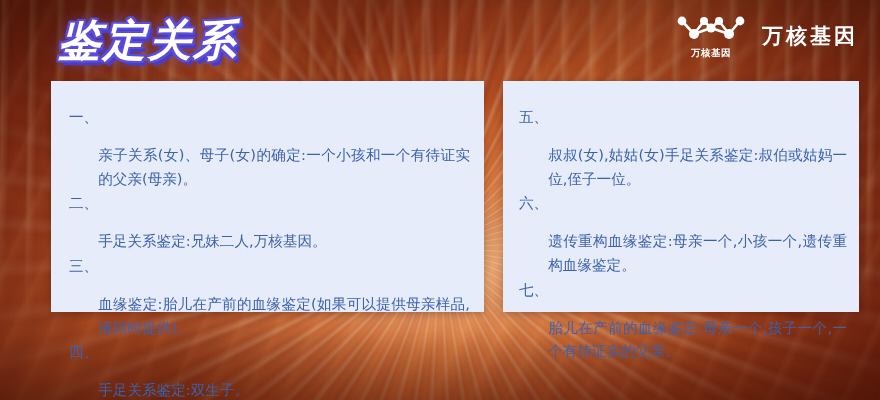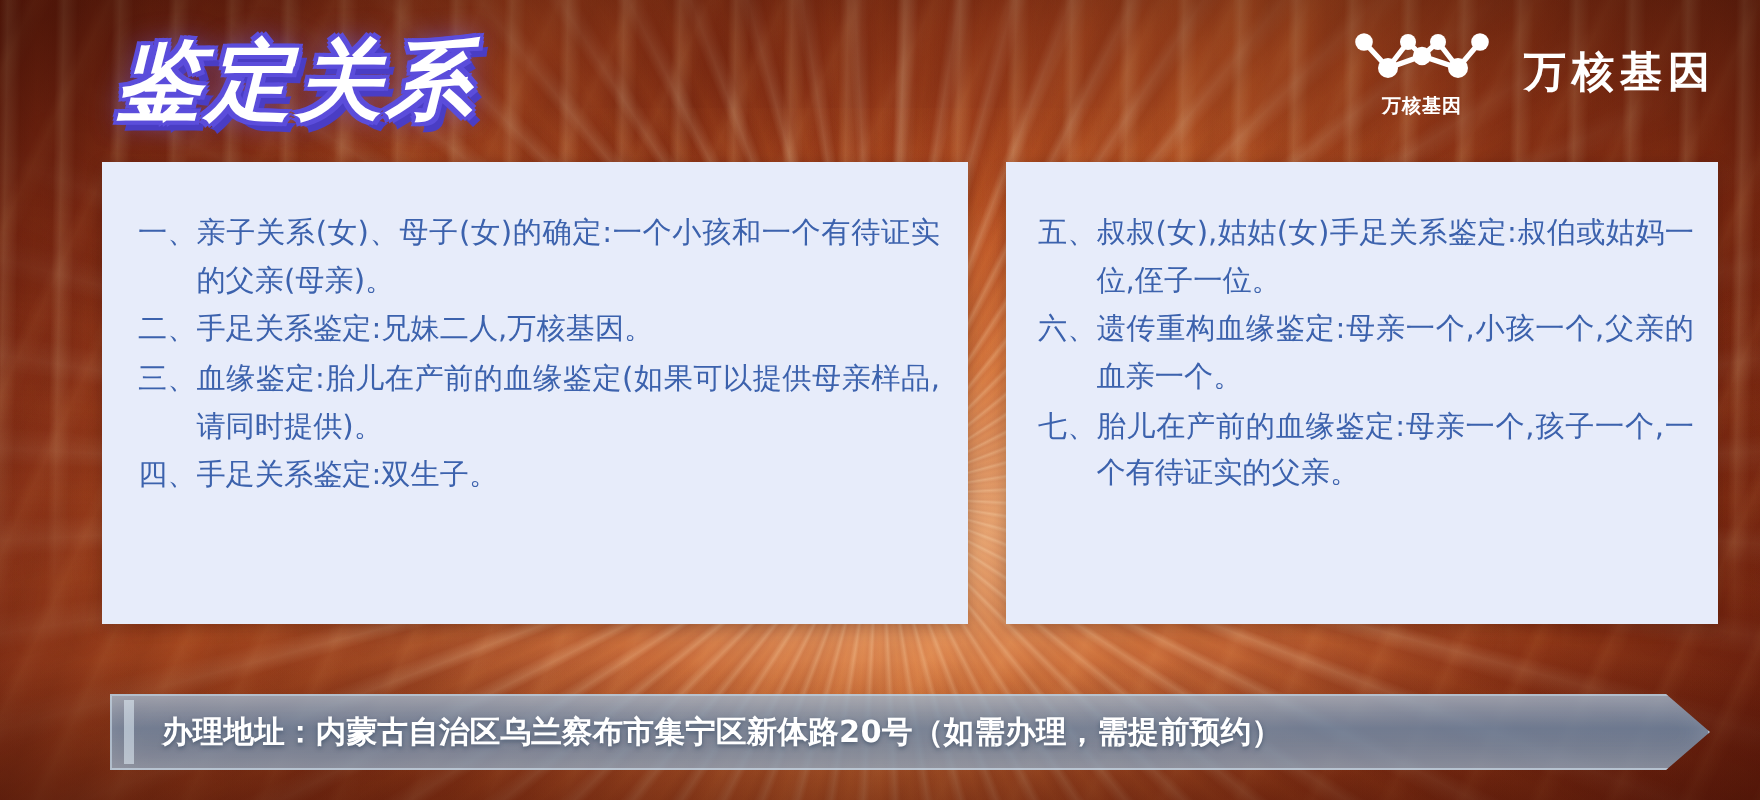--- a/index.html
+++ b/index.html
@@ -191,20 +191,21 @@
     line-height: 1.62;
     margin-bottom: 1px;
   }
   .item-num {
     flex: 0 0 auto;
     white-space: nowrap;
   }
   .item-text {
     flex: 1 1 auto;
     text-align: justify;
+    margin-top: 38px;
   }
 
   
   .address-bar {
     position: absolute;
     left: 55px;
     top: 347px;
     width: 800px;
     height: 38px;
   }
@@ -312,28 +313,23 @@
   </div>
 
   <div class="panel panel-right">
     <div class="panel-inner">
       <div class="item">
         <span class="item-num">五、</span>
         <span class="item-text">叔叔(女),姑姑(女)手足关系鉴定:叔伯或姑妈一位,侄子一位。</span>
       </div>
       <div class="item">
         <span class="item-num">六、</span>
-        <span class="item-text">遗传重构血缘鉴定:母亲一个,小孩一个,父亲的血亲一个。</span>
+        <span class="item-text">遗传重构血缘鉴定:母亲一个,小孩一个,遗传重构血缘鉴定。</span>
       </div>
       <div class="item">
         <span class="item-num">七、</span>
         <span class="item-text">胎儿在产前的血缘鉴定:母亲一个,孩子一个,一个有待证实的父亲。</span>
       </div>
     </div>
   </div>
 
-  <div class="address-bar">
-    <div class="address-shape"></div>
-    <div class="address-accent"></div>
-    <div class="address-text">办理地址：内蒙古自治区乌兰察布市集宁区新体路20号（如需办理，需提前预约）</div>
-  </div>
 
 </div>
 
 </body></html>

